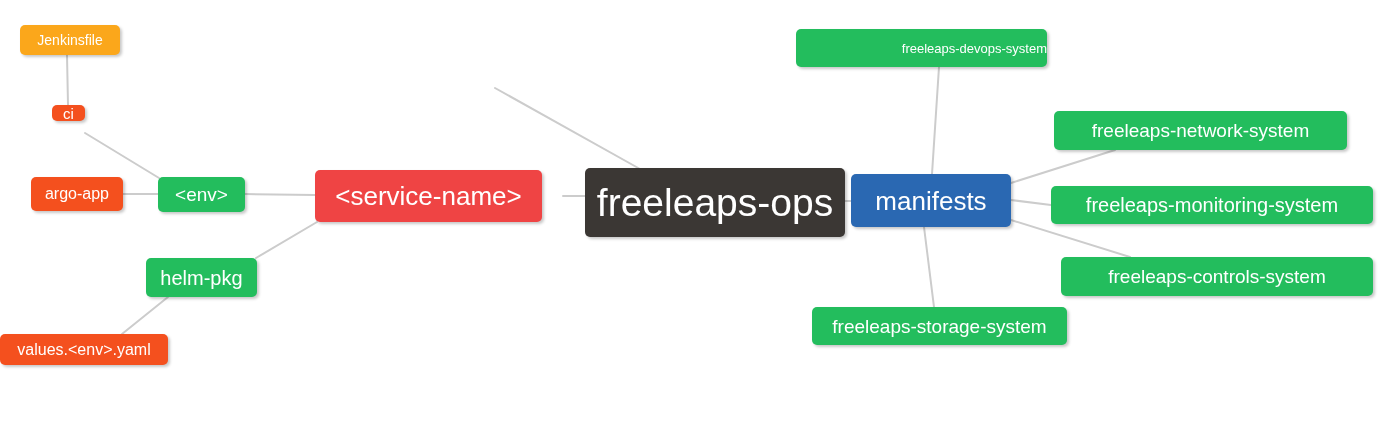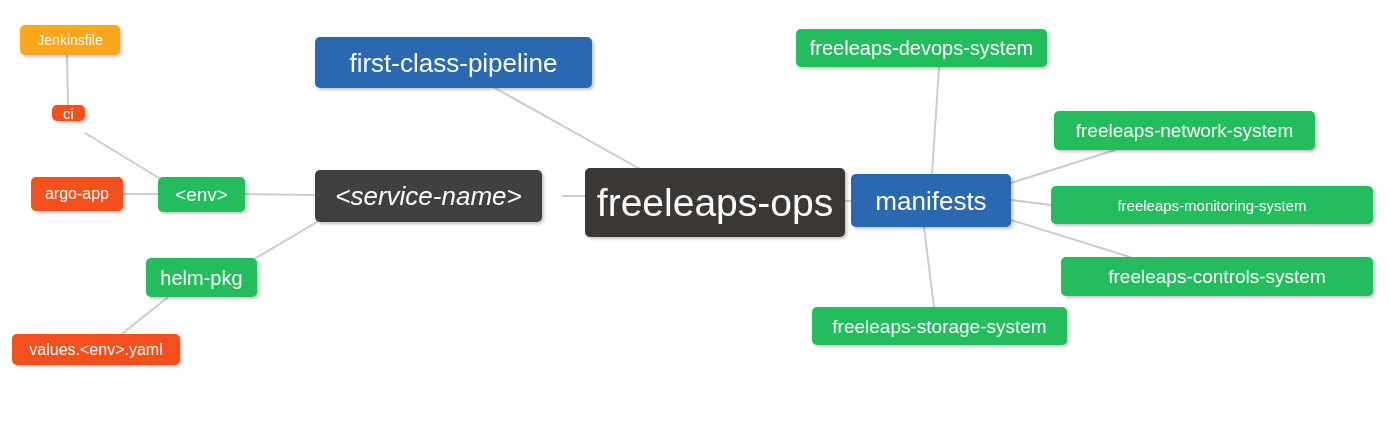--- a/index.html
+++ b/index.html
@@ -53,42 +53,39 @@
       </div>
       <div class="node" style="left: 31px; top: 177px; width: 92px; height: 34px; font-size: 16px; background: rgb(244, 80, 30);">
         <span>argo-app</span>
       </div>
       <div class="node" style="left: 158px; top: 177px; width: 87px; height: 35px; font-size: 19px; background: rgb(35, 189, 93);">
         <span>&lt;env&gt;</span>
       </div>
       <div class="node" style="left: 146px; top: 258px; width: 111px; height: 39px; font-size: 20px; background: rgb(35, 189, 93); align-items: center;">
         <span>helm-pkg</span>
       </div>
-      <div class="node" style="left: 12px; top: 334px; width: 168px; height: 31px; font-size: 16px; background: rgb(244, 80, 30);">
+      <div class="node" style="left: 0; top: 334px; width: 168px; height: 31px; font-size: 16px; background: rgb(244, 80, 30);">
         <span>values.&lt;env&gt;.yaml</span>
       </div>
-      <div class="node" style="left: 315px; top: 37px; width: 277px; height: 51px; font-size: 26px; background: rgb(42, 104, 178);">
-        <span>first-class-pipeline</span>
-      </div>
-      <div class="node" style="left: 315px; top: 170px; width: 227px; height: 52px; font-size: 26px; background: #404040; font-style: italic;">
+      <div class="node" style="left: 315px; top: 170px; width: 227px; height: 52px; font-size: 26px; background: #ef4444;">
         <span>&lt;service-name&gt;</span>
       </div>
       <div class="node" style="left: 585px; top: 168px; width: 260px; height: 69px; font-size: 39px; background: rgb(59, 55, 52);">
         <span>freeleaps-ops</span>
       </div>
       <div class="node" style="left: 851px; top: 174px; width: 160px; height: 53px; font-size: 26px; background: rgb(42, 104, 178);">
         <span>manifests</span>
       </div>
-      <div class="node" style="left: 796px; top: 29px; width: 251px; height: 38px; font-size: 20px; background: rgb(35, 189, 93);">
+      <div class="node" style="left: 796px; top: 29px; width: 251px; height: 38px; font-size: 13px; background: rgb(35, 189, 93); justify-content: flex-end;">
         <span>freeleaps-devops-system</span>
       </div>
-      <div class="node" style="left: 1054px; top: 111px; width: 261px; height: 39px; font-size: 19px; background: rgb(35, 189, 93);">
+      <div class="node" style="left: 1054px; top: 111px; width: 293px; height: 39px; font-size: 19px; background: rgb(35, 189, 93);">
         <span>freeleaps-network-system</span>
       </div>
-      <div class="node" style="left: 1051px; top: 186px; width: 322px; height: 38px; font-size: 15px; background: rgb(35, 189, 93);">
+      <div class="node" style="left: 1051px; top: 186px; width: 322px; height: 38px; font-size: 20px; background: rgb(35, 189, 93);">
         <span>freeleaps-monitoring-system</span>
       </div>
       <div class="node" style="left: 1061px; top: 257px; width: 312px; height: 39px; font-size: 19px; background: rgb(35, 189, 93);">
         <span>freeleaps-controls-system</span>
       </div>
       <div class="node" style="left: 812px; top: 307px; width: 255px; height: 38px; font-size: 19px; background: rgb(35, 189, 93);">
         <span>freeleaps-storage-system</span>
       </div>
     </div>
 </div>

